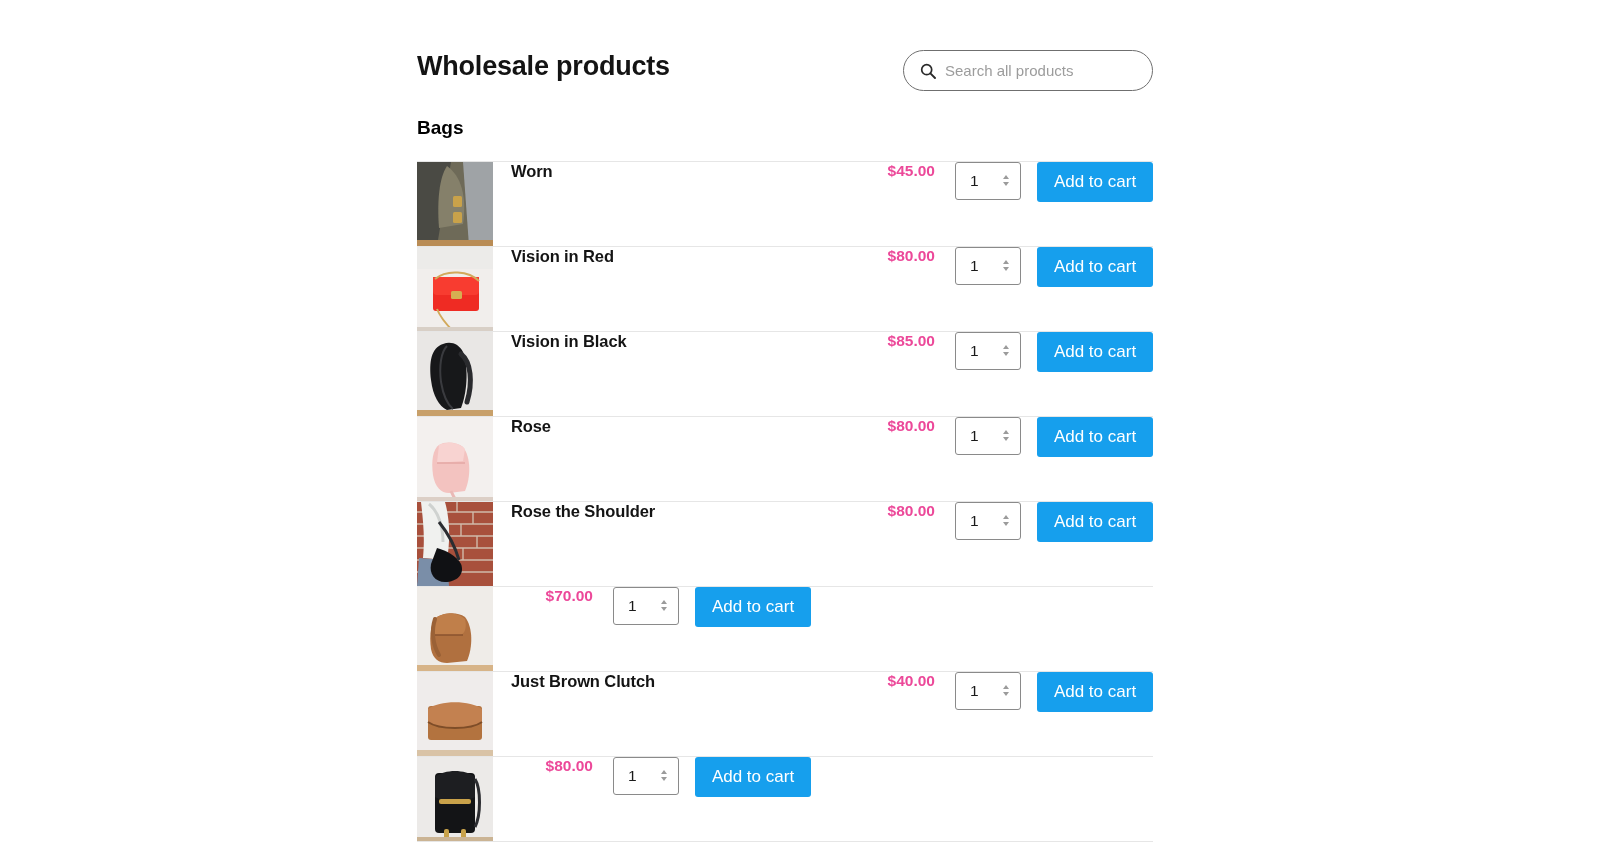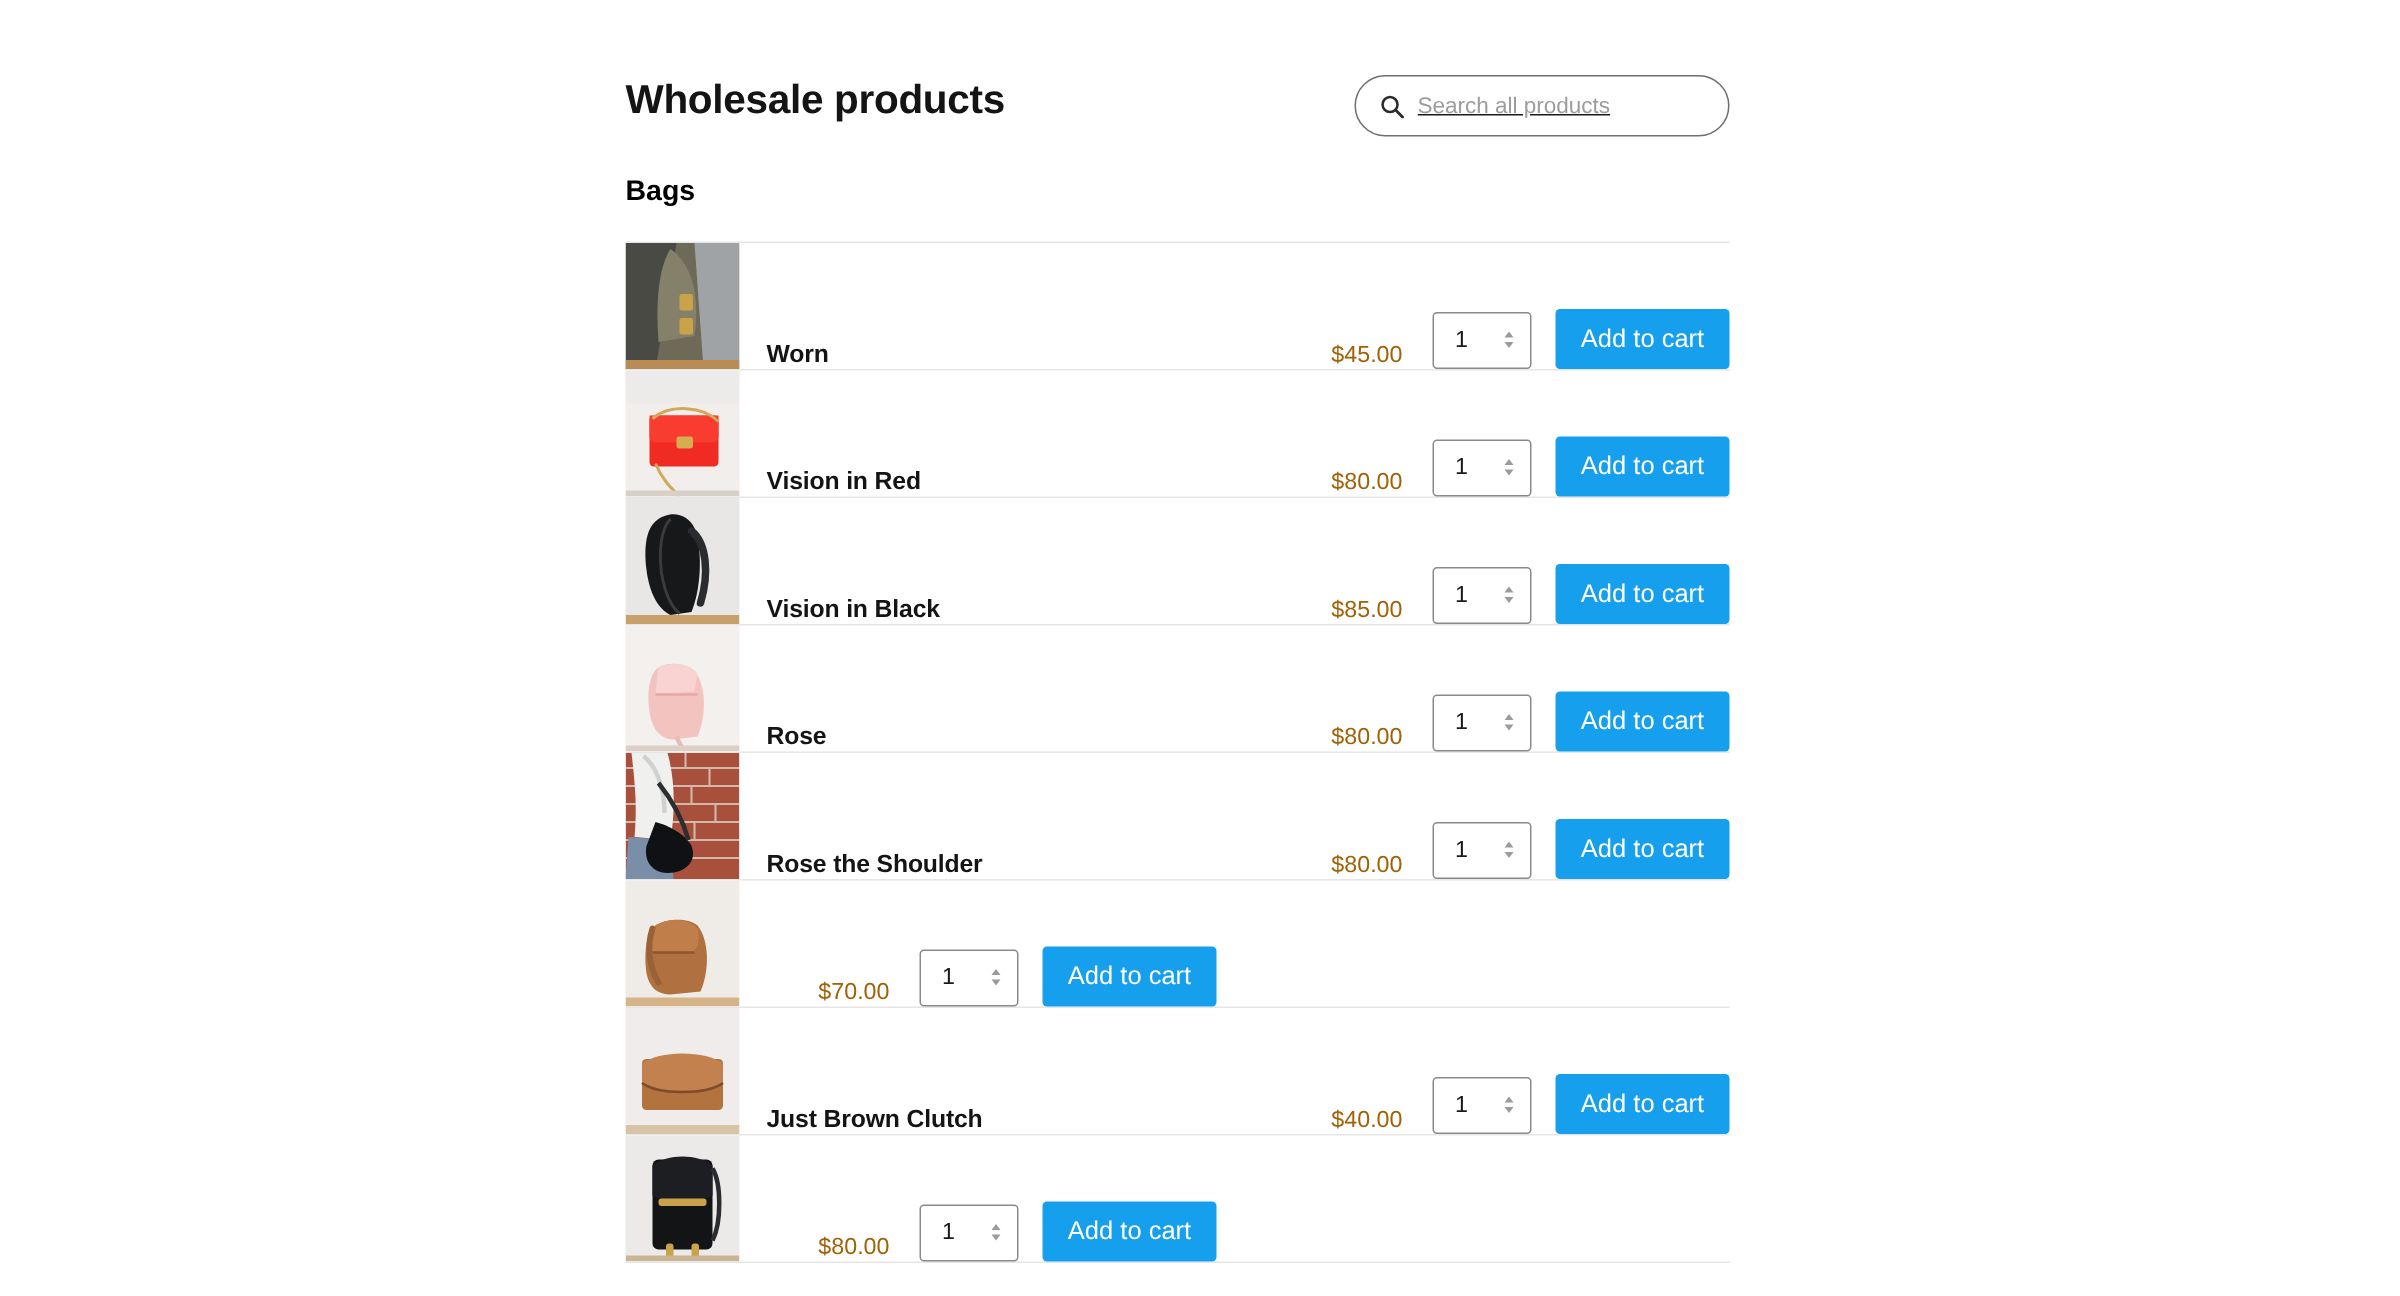--- a/index.html
+++ b/index.html
@@ -75,21 +75,20 @@
     flex: 1 1 auto;
     border: 0;
     outline: 0;
     background: transparent;
     font-family: inherit;
     font-size: 15px;
     color: #1a1a1a;
     padding: 0;
     height: 22px;
     line-height: 22px;
-    text-decoration: underline;
   }
   .search-input::placeholder {
     color: #9c9c9c;
     opacity: 1;
   }
 
   
   .category-title {
     font-size: 19px;
     font-weight: 700;
@@ -98,21 +97,21 @@
     padding: 0 0 22px 0;
     line-height: 1.1;
   }
 
   
   .product-list {
     border-top: 1px solid #e6e6e6;
   }
   .product-row {
     display: flex;
-    align-items: flex-end;
+    align-items: flex-start;
     height: 84px;
     border-bottom: 1px solid #e6e6e6;
     position: relative;
   }
 
   .thumb {
     flex: 0 0 auto;
     width: 76px;
     height: 84px;
     overflow: hidden;
@@ -130,22 +129,22 @@
     letter-spacing: -0.1px;
     white-space: nowrap;
     overflow: hidden;
   }
 
   .prod-price {
     flex: 0 0 auto;
     width: 120px;
     text-align: right;
     font-size: 15.5px;
-    color: #a16207;
-    font-weight: 400;
+    color: #ec4899;
+    font-weight: 700;
     padding-right: 20px;
     box-sizing: border-box;
   }
 
   .qty {
     flex: 0 0 auto;
     width: 66px;
     height: 38px;
     border: 1px solid #8a8a8a;
     border-radius: 3px;

